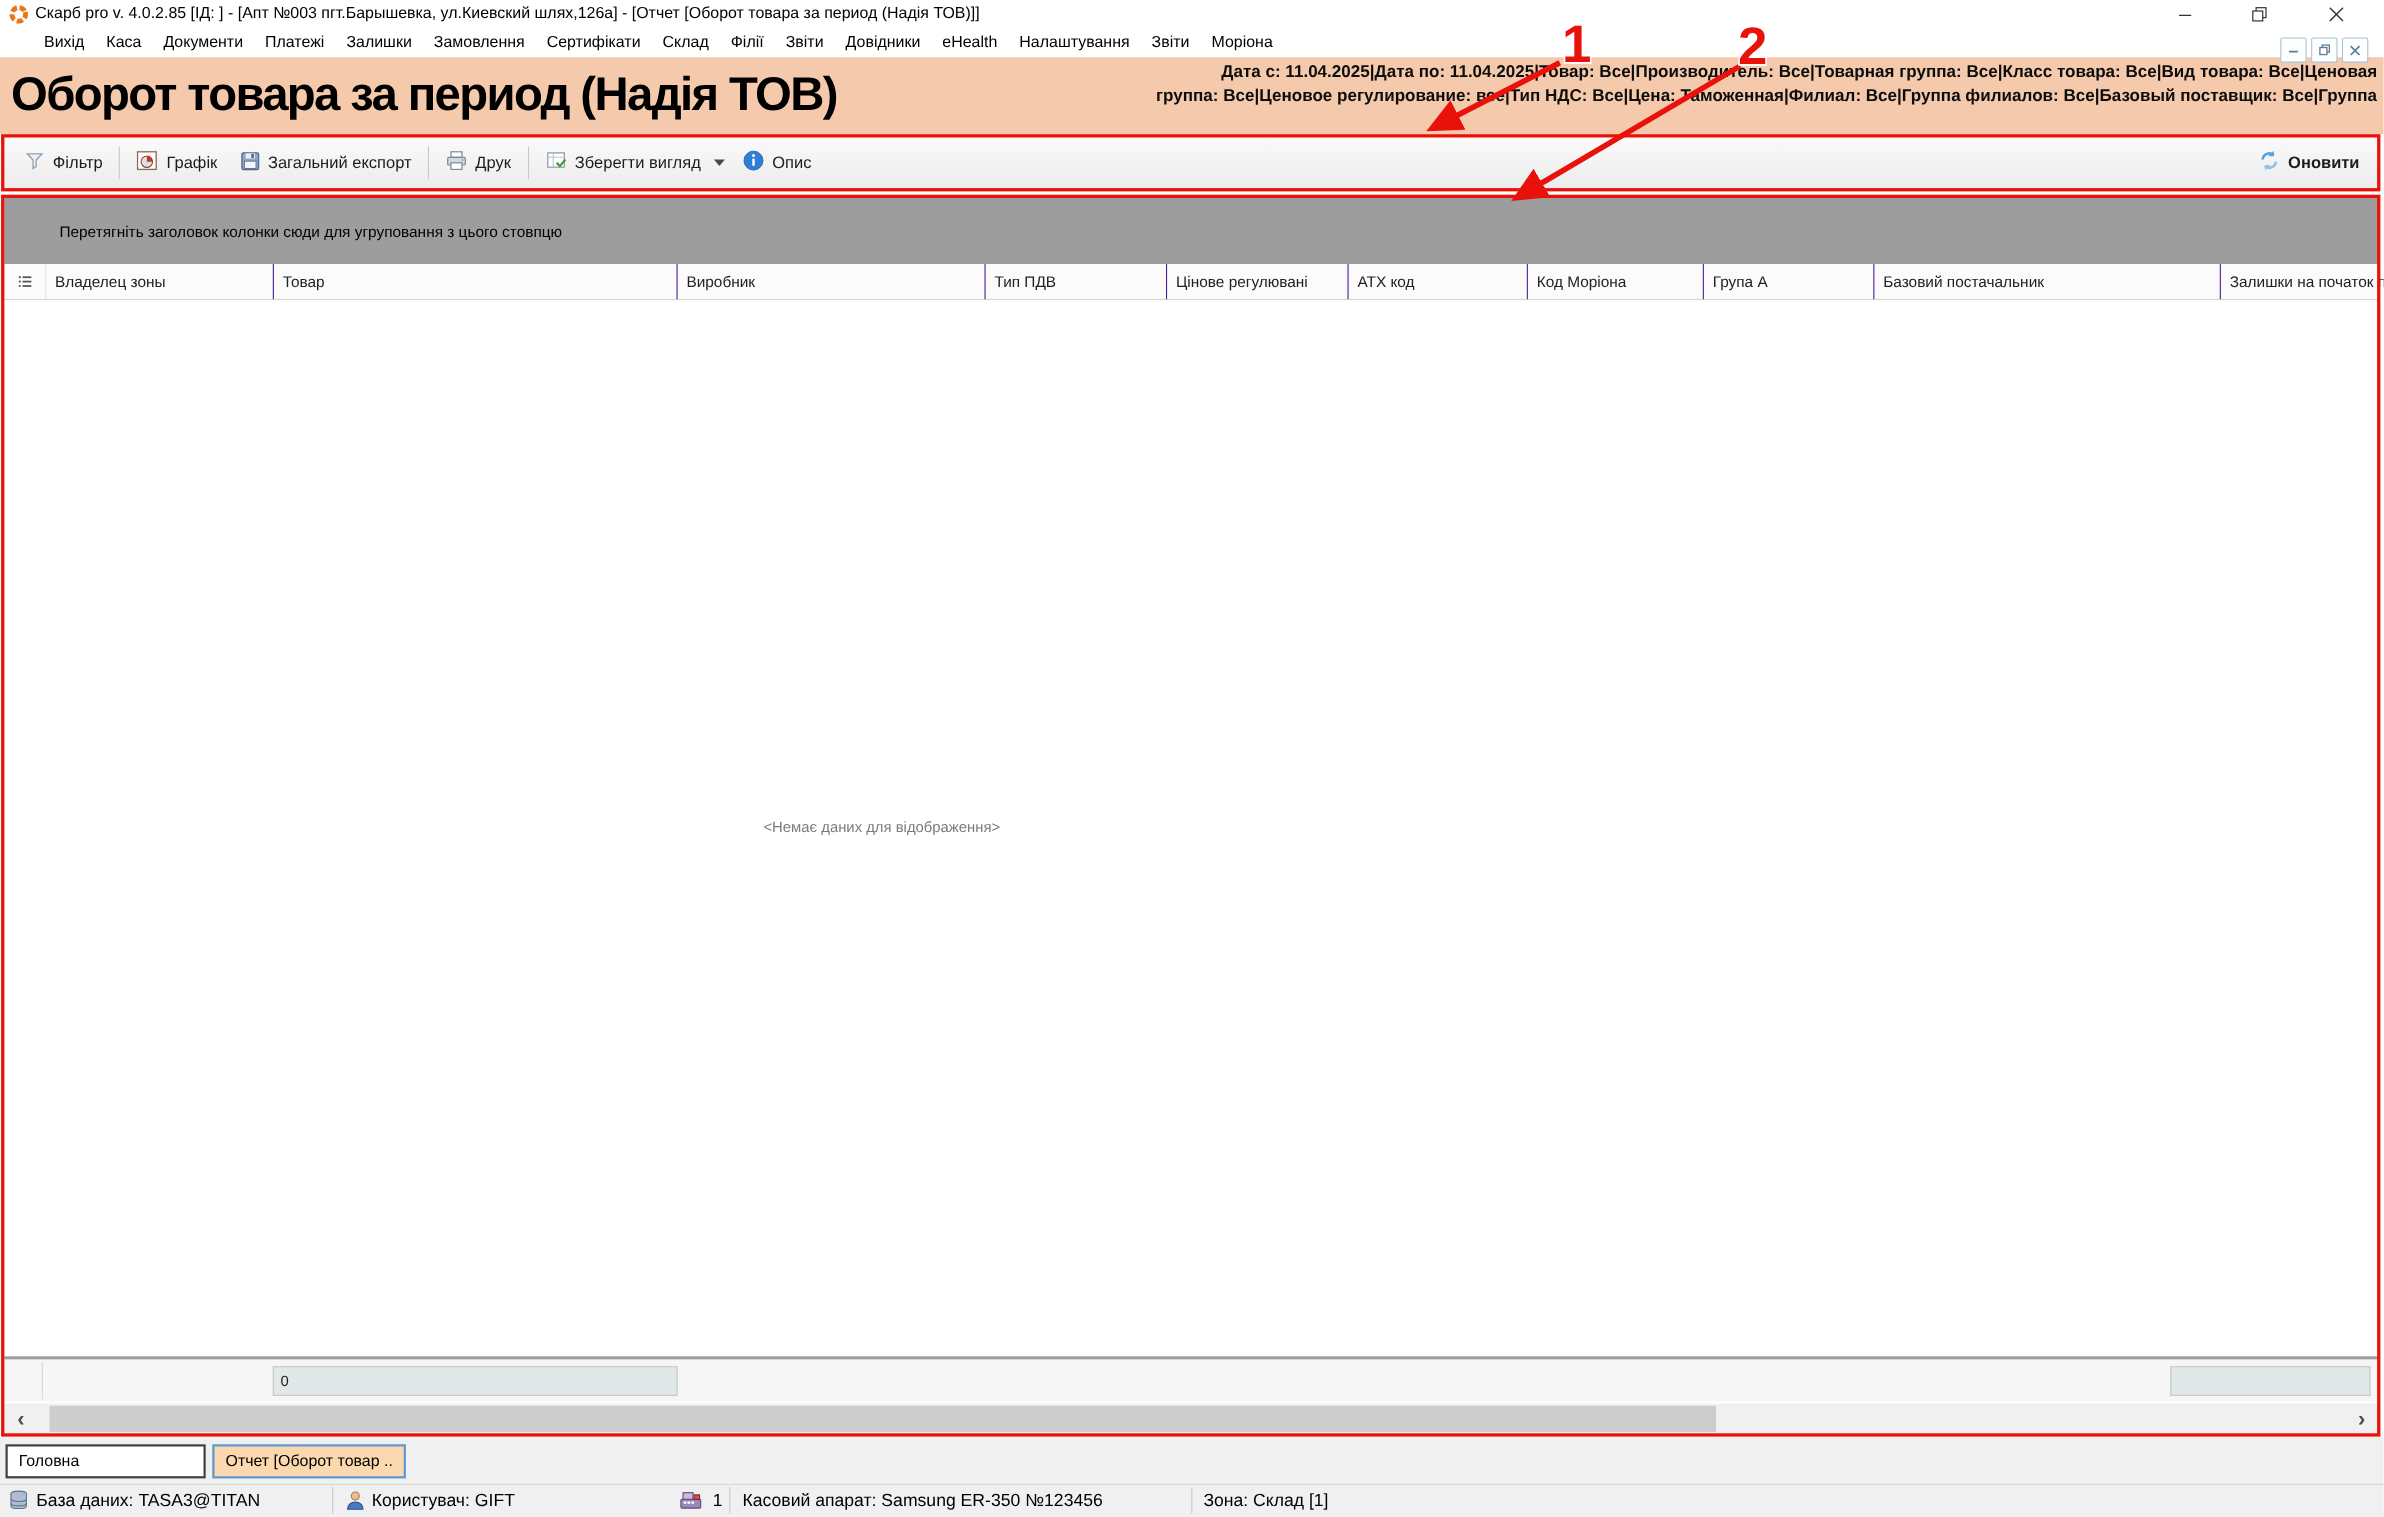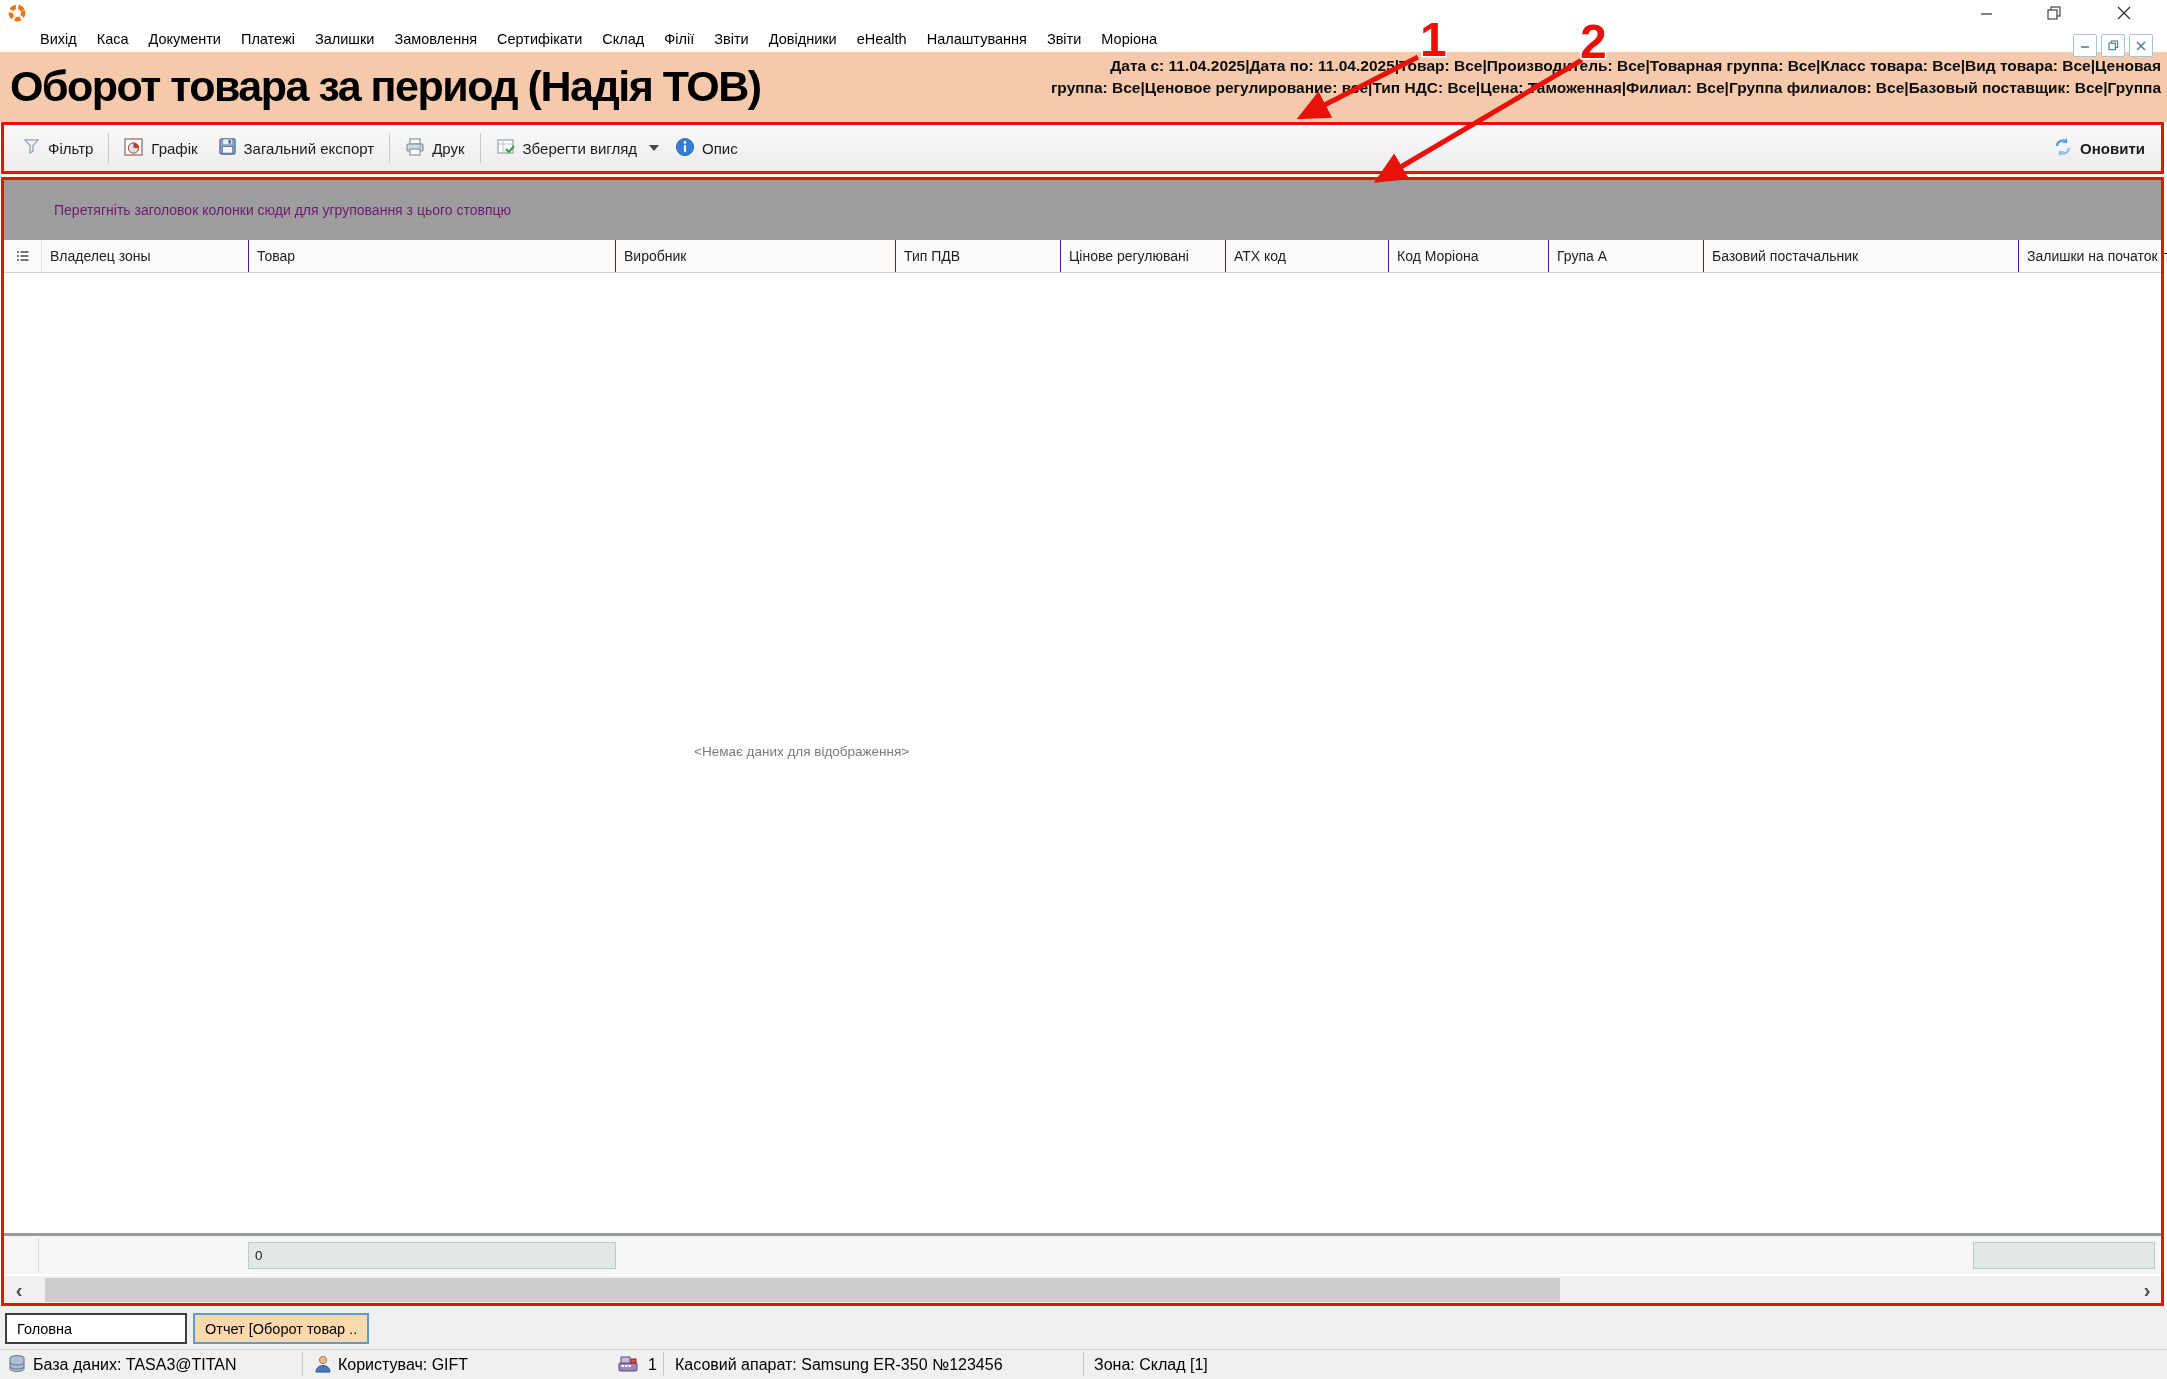--- a/index.html
+++ b/index.html
@@ -26,21 +26,21 @@
   .red-rect{position:absolute;border:3px solid #e8120a;box-sizing:border-box;pointer-events:none;z-index:40;}
   #rect-toolbar{left:1px;top:122px;width:2163px;height:52px;}
   #rect-grid{left:1px;top:177px;width:2163px;height:1129px;}
   
   .toolbar{position:absolute;left:4px;top:125px;width:2159px;height:46px;background:linear-gradient(#fafafa,#ececec);display:flex;align-items:center;padding:0 8px;box-sizing:border-box;font-size:15px;color:#1c1c1c;}
   .tb-btn{display:flex;align-items:center;gap:7px;padding:5px 10px;border-radius:3px;white-space:nowrap;}
   .tb-sep{width:1px;height:30px;background:#c9c9c9;margin:0 5px;}
   .tb-caret{width:0;height:0;border-left:5px solid transparent;border-right:5px solid transparent;border-top:6px solid #4a4a4a;margin:0 6px 0 2px;}
   .tb-refresh{margin-left:auto;font-weight:bold;}
   
-  .groupbar{position:absolute;left:4px;top:180px;width:2159px;height:60px;background:#9d9d9d;display:flex;align-items:center;padding-left:50px;box-sizing:border-box;color:#701a75;font-size:14px;}
+  .groupbar{position:absolute;left:4px;top:180px;width:2159px;height:60px;background:#9d9d9d;display:flex;align-items:center;padding-left:50px;box-sizing:border-box;color:#000000;font-size:14px;}
   .colheader{position:absolute;left:4px;top:240px;width:2159px;height:33px;background:#fbfbfb;border-bottom:1px solid #cfcfcf;display:flex;box-sizing:border-box;font-size:14px;color:#222;}
   .col-indicator{width:38px;border-right:1px solid #e2e2e2;display:flex;align-items:center;justify-content:center;box-sizing:border-box;flex:0 0 auto;}
   .col-cell{box-sizing:border-box;padding:8px 4px 0 8px;border-right:1px solid #4c1d95;white-space:nowrap;overflow:hidden;flex:0 0 auto;}
   .grid-body{position:absolute;left:4px;top:273px;width:2159px;height:960px;background:#fff;}
   .empty-text{position:absolute;left:694px;top:744px;font-size:13.5px;color:#7b7b7b;}
   .grid-bottom-line{position:absolute;left:4px;top:1233px;width:2159px;height:3px;background:#9c9c9c;}
   .summary-row{position:absolute;left:4px;top:1236px;width:2159px;height:38px;background:#f6f6f6;}
   .summary-vline{position:absolute;left:38px;top:1238px;width:1px;height:34px;background:#d8d8d8;}
   .summary-box{position:absolute;top:1242px;height:27px;background:#e2e7e7;border:1px solid #c3c8c8;box-sizing:border-box;font-size:13.5px;line-height:25px;padding-left:6px;color:#222;}
   #summary-box-1{left:248px;width:368px;}
@@ -64,20 +64,21 @@
 </style>
 </head>
 <body>
 
 <div class="titlebar">
   <span class="app-icon">
     <svg width="18" height="18" viewBox="0 0 18 18">
         <circle cx="9" cy="9" r="6.2" fill="none" stroke="#e87617" stroke-width="4.4" stroke-dasharray="5.6 2.4" transform="rotate(-20 9 9)"></circle>
       </svg>
   </span>
+  <span class="title-text">Скарб pro v. 4.0.2.85 [ІД:      ] - [Апт №003 пгт.Барышевка, ул.Киевский шлях,126а] - [Отчет [Оборот товара за период (Надія ТОВ)]]</span>
   <div class="win-btn" style="left:1963px;">
     <svg width="13" height="13" viewBox="0 0 13 13">
         <line x1="1" y1="7" x2="12" y2="7" stroke="#333" stroke-width="1.2"></line>
       </svg>
   </div>
   <div class="win-btn" style="left:2031px;">
     <svg width="14" height="14" viewBox="0 0 14 14">
         <rect x="4" y="1" width="9" height="9" fill="#fff" stroke="#333" stroke-width="1.1"></rect>
         <rect x="1" y="4" width="9" height="9" fill="#fff" stroke="#333" stroke-width="1.1"></rect>
       </svg>

